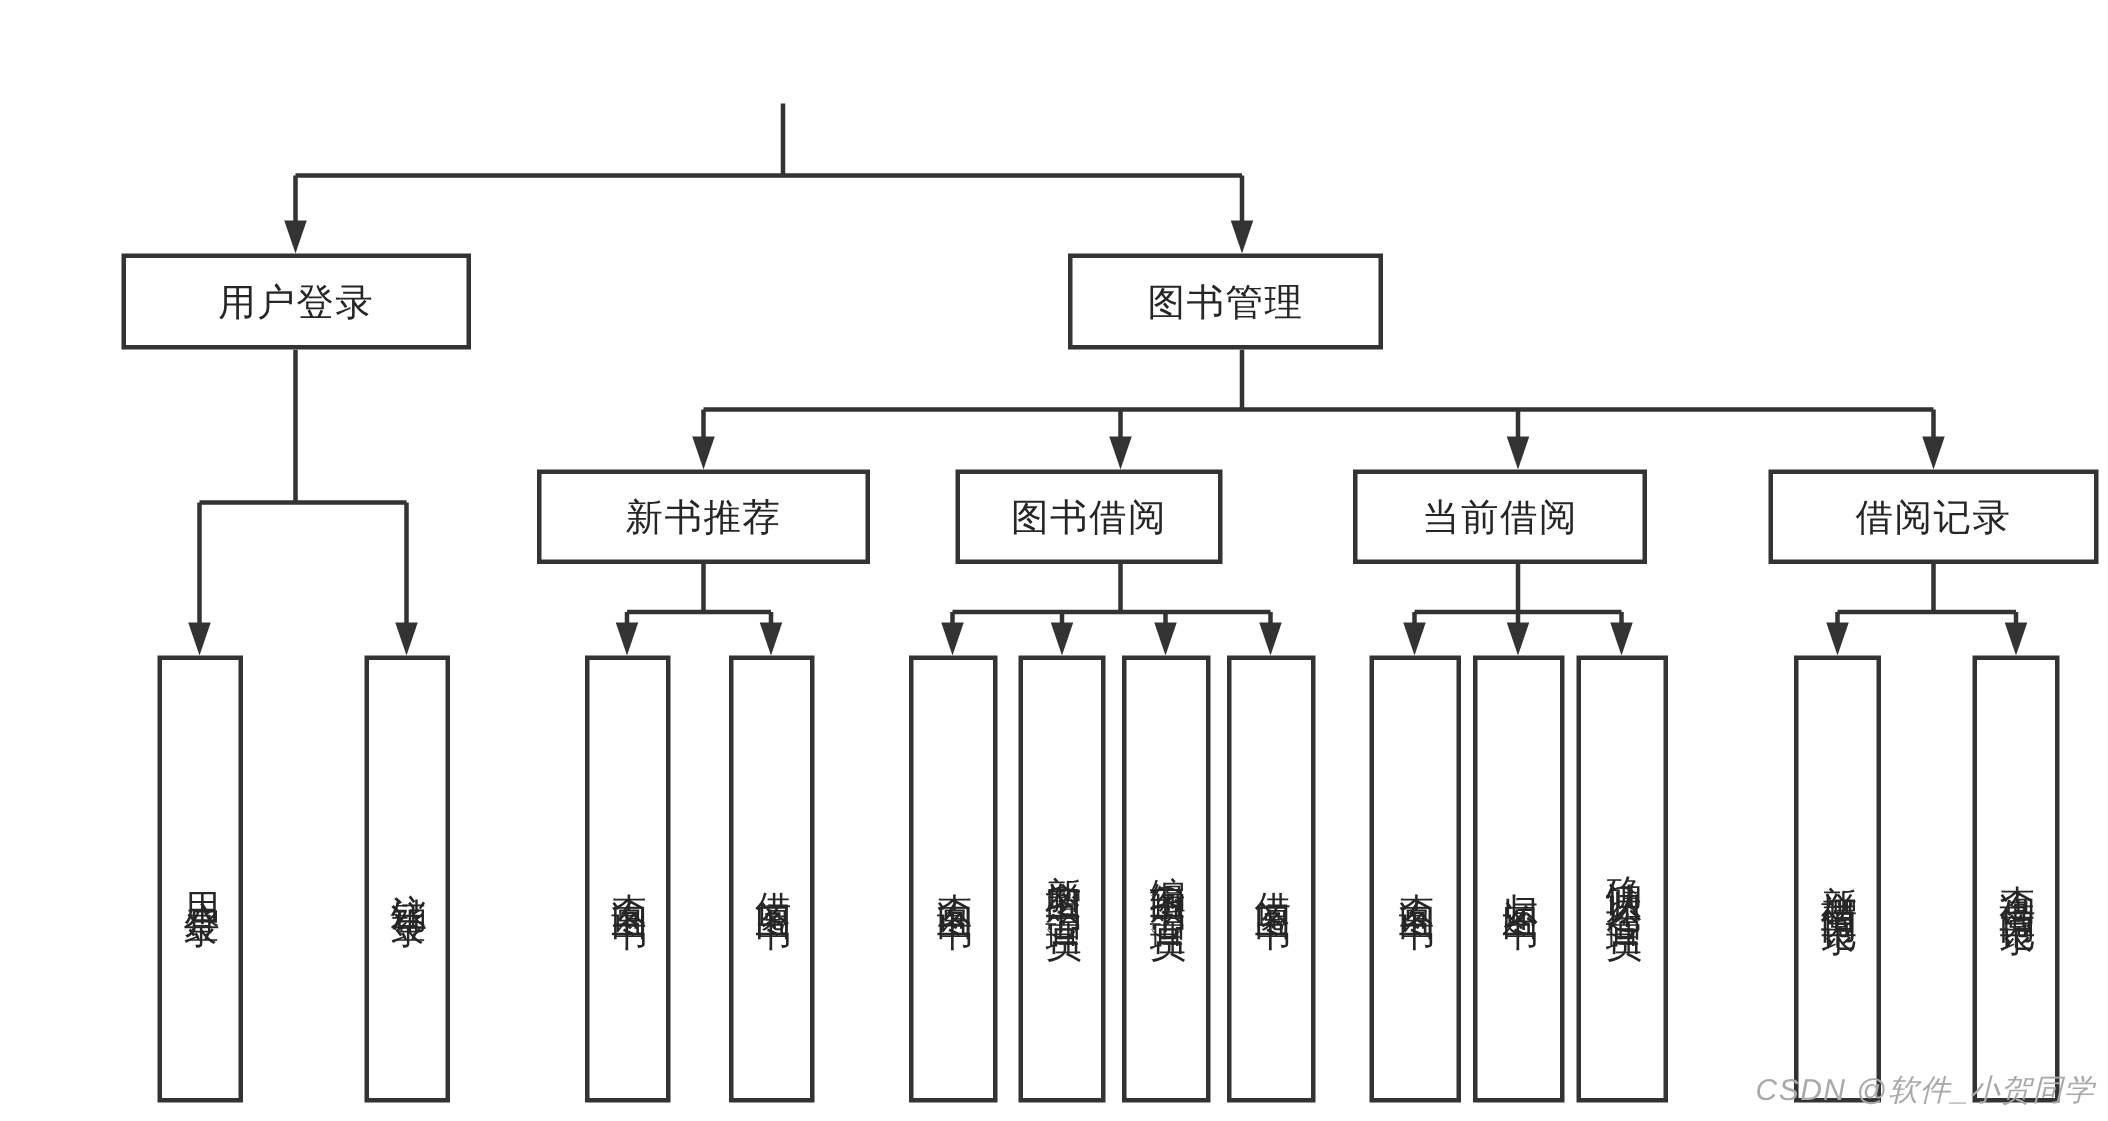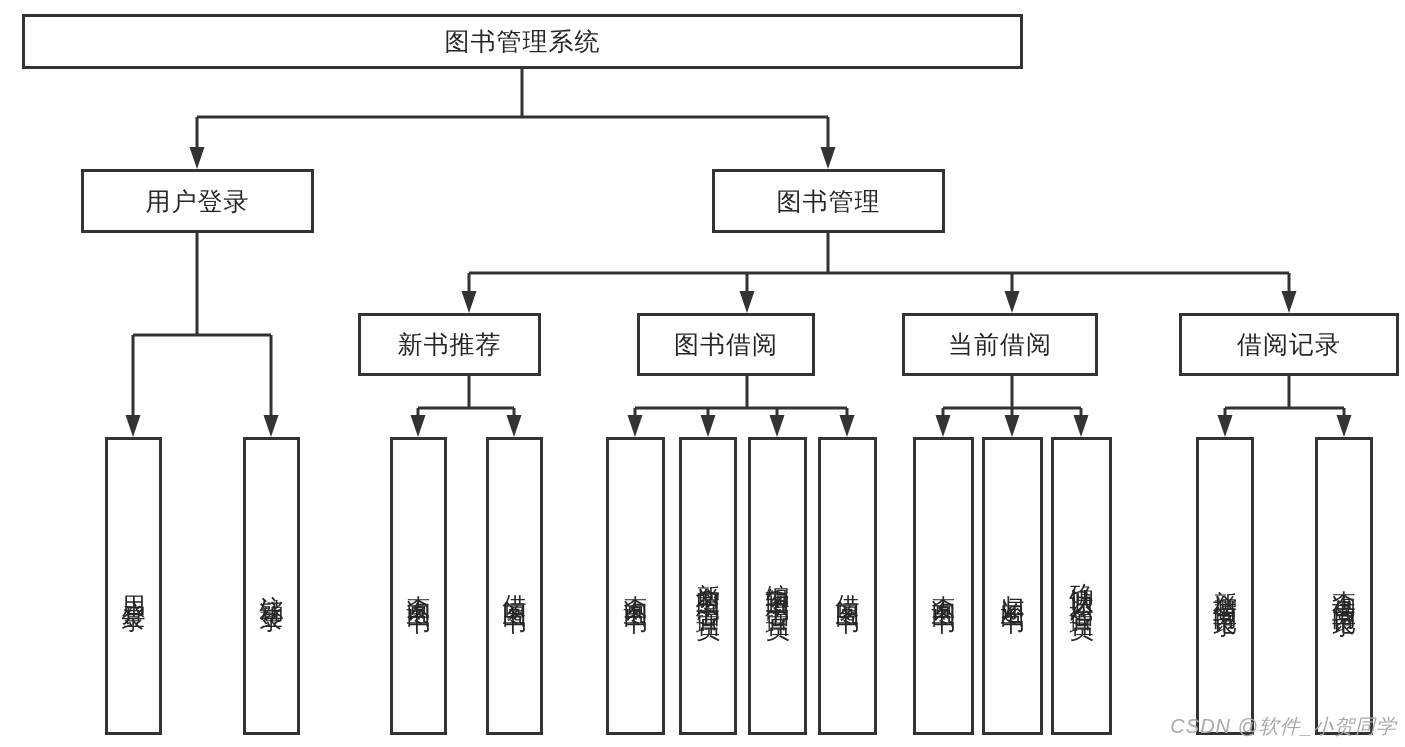--- a/index.html
+++ b/index.html
@@ -73,32 +73,29 @@
       <path class="arrow" d="M1081,437 l-7.5,-22 15,0 z"></path>
     </g>
 
     <g>
       <path class="cline" d="M1289,376 V408 M1225,408 H1344 M1225,408 V419 M1344,408 V419"></path>
       <path class="arrow" d="M1225,437 l-7.5,-22 15,0 z"></path>
       <path class="arrow" d="M1344,437 l-7.5,-22 15,0 z"></path>
     </g>
   </svg>
 
-  <div class="node h" style="left:22px;top:14px;width:1001px;height:55px">
-    <span>图书管理系统</span>
-  </div>
 
   <div class="node h" style="left:81px;top:169px;width:233px;height:64px">
     <span>用户登录</span>
   </div>
-  <div class="node h" style="left:712px;top:169px;width:233px;height:64px">
+  <div class="node h" style="left:712px;top:169px;width:210px;height:64px">
     <span>图书管理</span>
   </div>
 
-  <div class="node h" style="left:358px;top:313px;width:183px;height:63px">
+  <div class="node h" style="left:358px;top:313px;width:222px;height:63px">
     <span>新书推荐</span>
   </div>
   <div class="node h" style="left:637px;top:313px;width:178px;height:63px">
     <span>图书借阅</span>
   </div>
   <div class="node h" style="left:902px;top:313px;width:196px;height:63px">
     <span>当前借阅</span>
   </div>
   <div class="node h" style="left:1179px;top:313px;width:220px;height:63px">
     <span>借阅记录</span>

